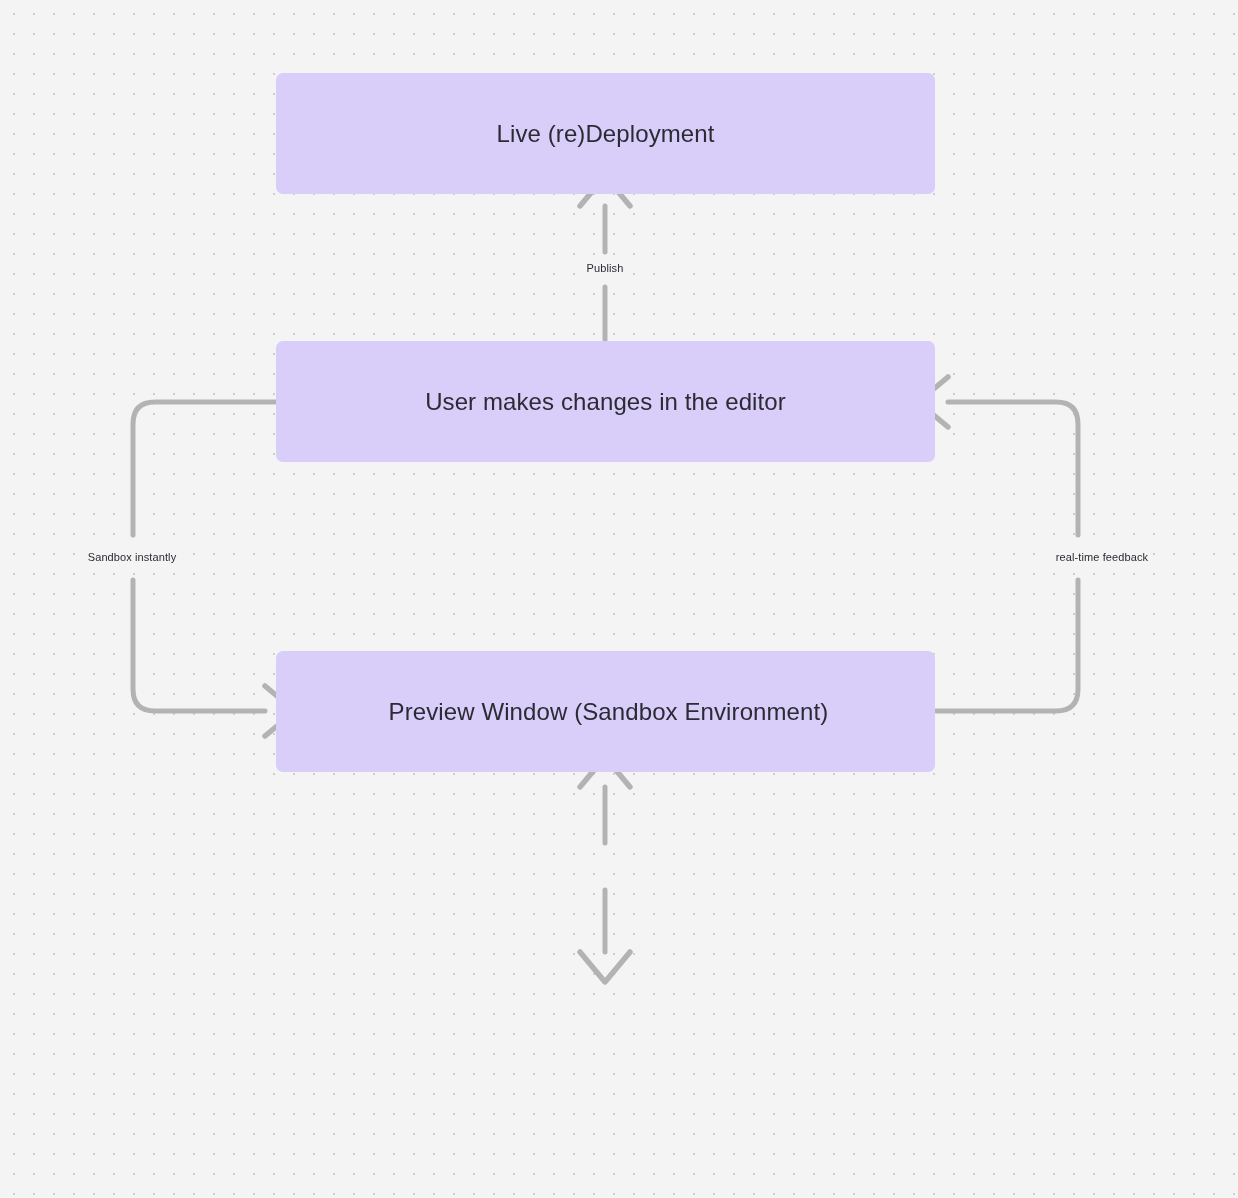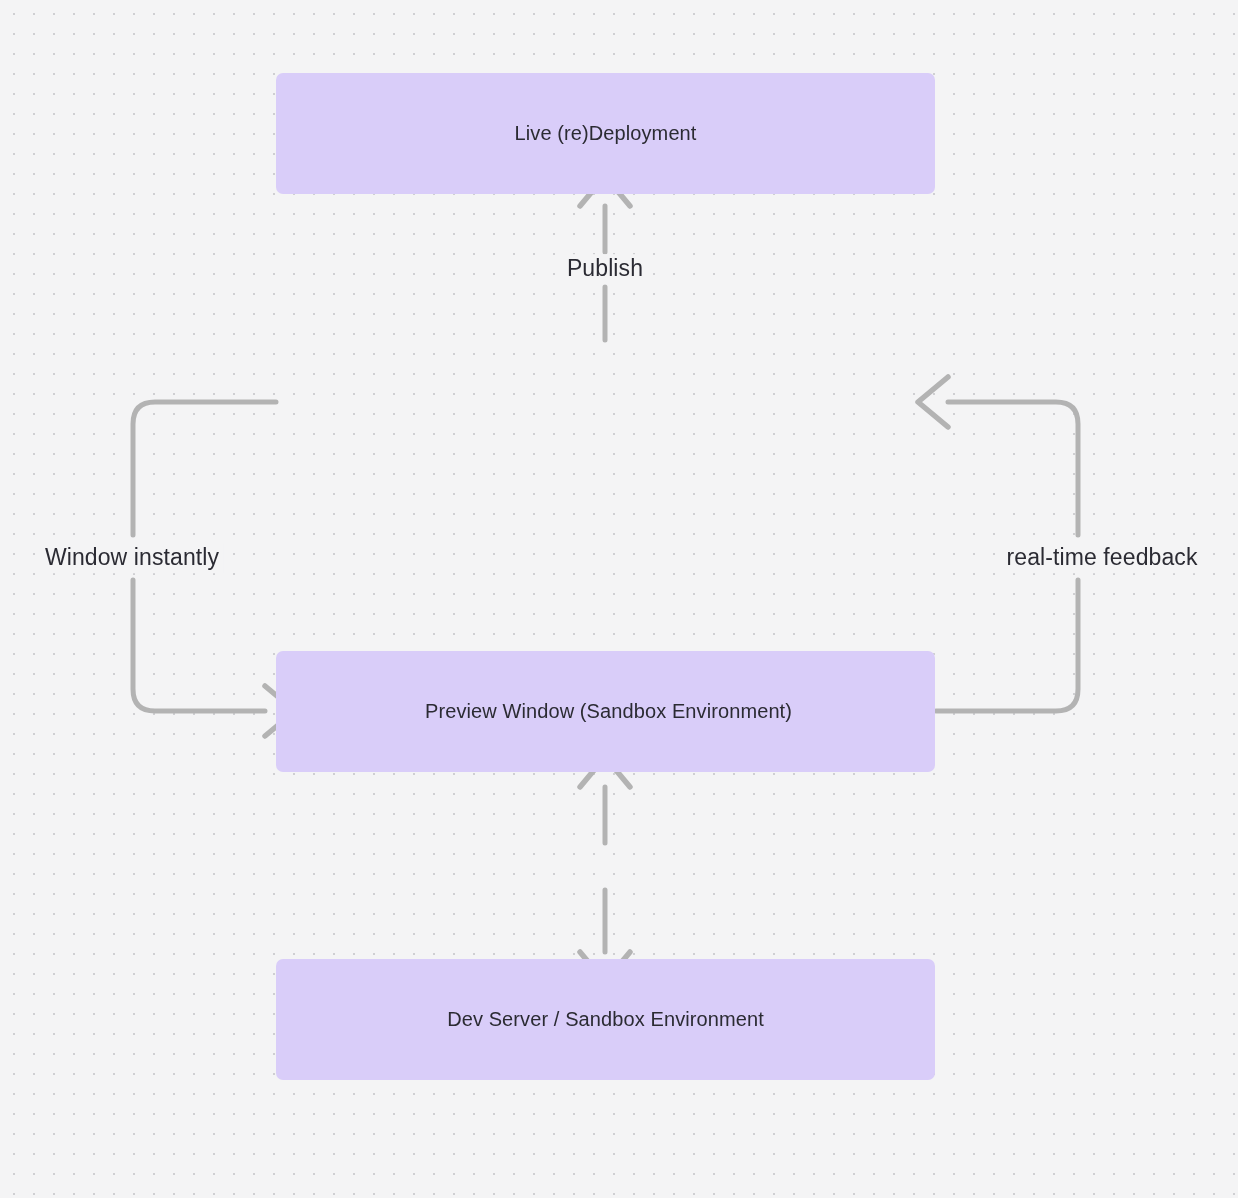--- a/index.html
+++ b/index.html
@@ -30,30 +30,30 @@
     position: absolute;
     background: #d9cdf9;
     border-radius: 7px;
     display: flex;
     align-items: center;
     justify-content: center;
     box-sizing: border-box;
     padding: 0 18px;
   }
   .node-label {
-    font-size: 20px;
+    font-size: 24px;
     color: #2b2b33;
     letter-spacing: 0.1px;
     text-align: center;
     line-height: 1.25;
     white-space: nowrap;
   }
   .edge-label {
     position: absolute;
-    font-size: 23px;
+    font-size: 11px;
     color: #2b2b33;
     letter-spacing: 0.1px;
     white-space: nowrap;
     background: #f4f4f5;
     padding: 1px 5px;
     transform: translate(-50%, -50%);
     line-height: 1.2;
   }
 </style>
 </head>
@@ -86,29 +86,29 @@
     <g>
       <path d="M 605 843 L 605 787" fill="none" stroke="#b3b3b3" stroke-width="5" stroke-linecap="round" marker-end="url(#arrow-up)"></path>
       <path d="M 605 890 L 605 952" fill="none" stroke="#b3b3b3" stroke-width="5" stroke-linecap="round" marker-end="url(#arrow-up)"></path>
     </g>
   </svg>
 
   <div class="node" style="left:276px; top:73px; width:659px; height:121px;">
     <span class="node-label">Live (re)Deployment</span>
   </div>
 
+  <div class="node" style="left:276px; top:341px; width:659px; height:121px;">
+    <span class="node-label">User makes changes in the editor</span>
+  </div>
 
   <div class="node" style="left:276px; top:651px; width:659px; height:121px;padding-left:24px;">
     <span class="node-label">Preview Window (Sandbox Environment)</span>
   </div>
 
-  <div class="node" style="left:276px; top:959px; width:659px; height:121px;">
-    <span class="node-label">Dev Server / Sandbox Environment</span>
-  </div>
 
   <div class="edge-label" style="left:605px; top:269px;">Publish</div>
 
-  <div class="edge-label" style="left:132px; top:558px;">Window instantly</div>
+  <div class="edge-label" style="left:132px; top:558px;">Sandbox instantly</div>
 
   <div class="edge-label" style="left:1078px; top:558px;margin-left:24px;">real-time feedback</div>
 
 
 </div>
 
 </body></html>

